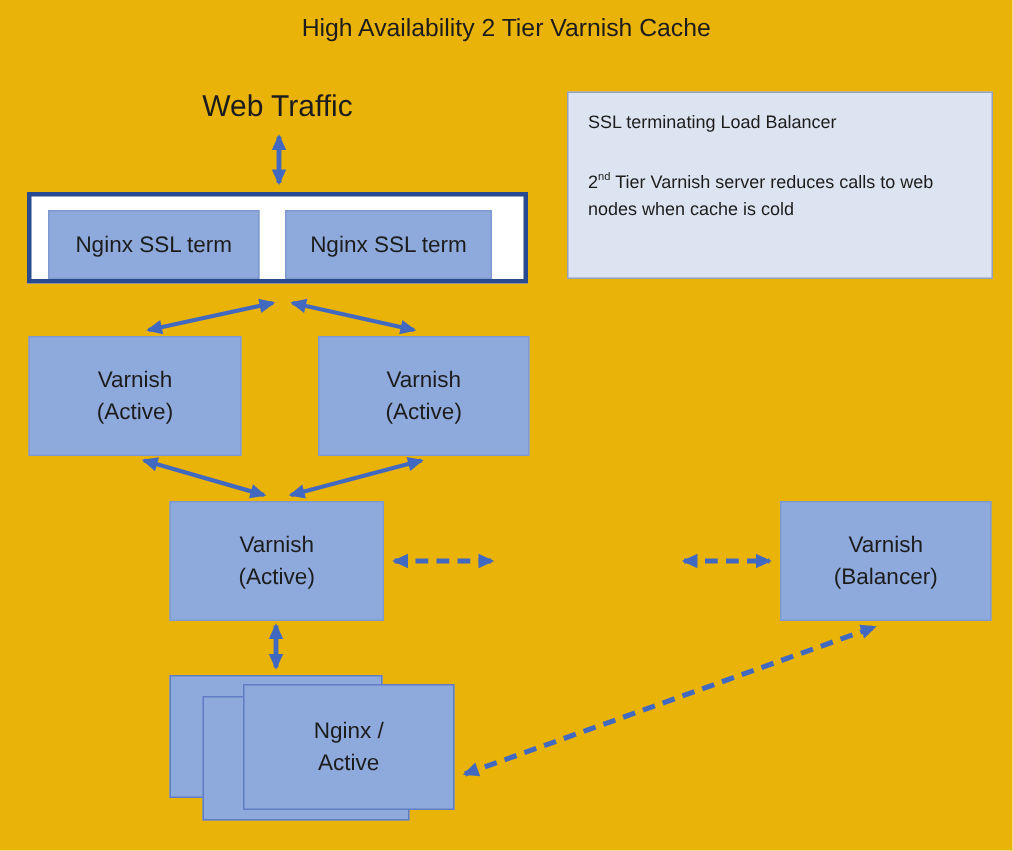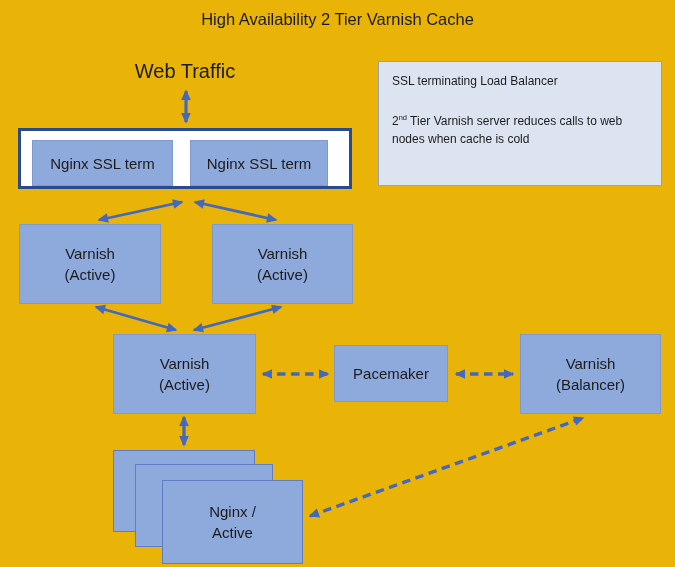--- a/index.html
+++ b/index.html
@@ -94,29 +94,28 @@
   <div class="abs node" style="left:212px;top:224px;width:141px;height:80px;">
     <span>Varnish</span>
     <span>(Active)</span>
   </div>
 
   <div class="abs node" style="left:113px;top:334px;width:143px;height:80px;">
     <span>Varnish</span>
     <span>(Active)</span>
   </div>
 
-  <div class="abs node" style="left:334px;top:345px;width:114px;height:57px;">Pacemaker</div>
 
   <div class="abs node" style="left:520px;top:334px;width:141px;height:80px;">
     <span>Varnish</span>
     <span>(Balancer)</span>
   </div>
 
   <div class="abs" style="left:0;top:0;width:0;height:0;">
     <div class="stack-box" style="left:113px;top:450px;width:142px;height:82px;"></div>
     <div class="stack-box" style="left:135px;top:464px;width:138px;height:83px;"></div>
-    <div class="stack-box node" style="left:162px;top:480px;width:141px;height:84px;">
+    <div class="stack-box node" style="left:162px;top:456px;width:141px;height:84px;">
       <span>Nginx /</span>
       <span>Active</span>
     </div>
   </div>
 
 </div>
 
 </body></html>

